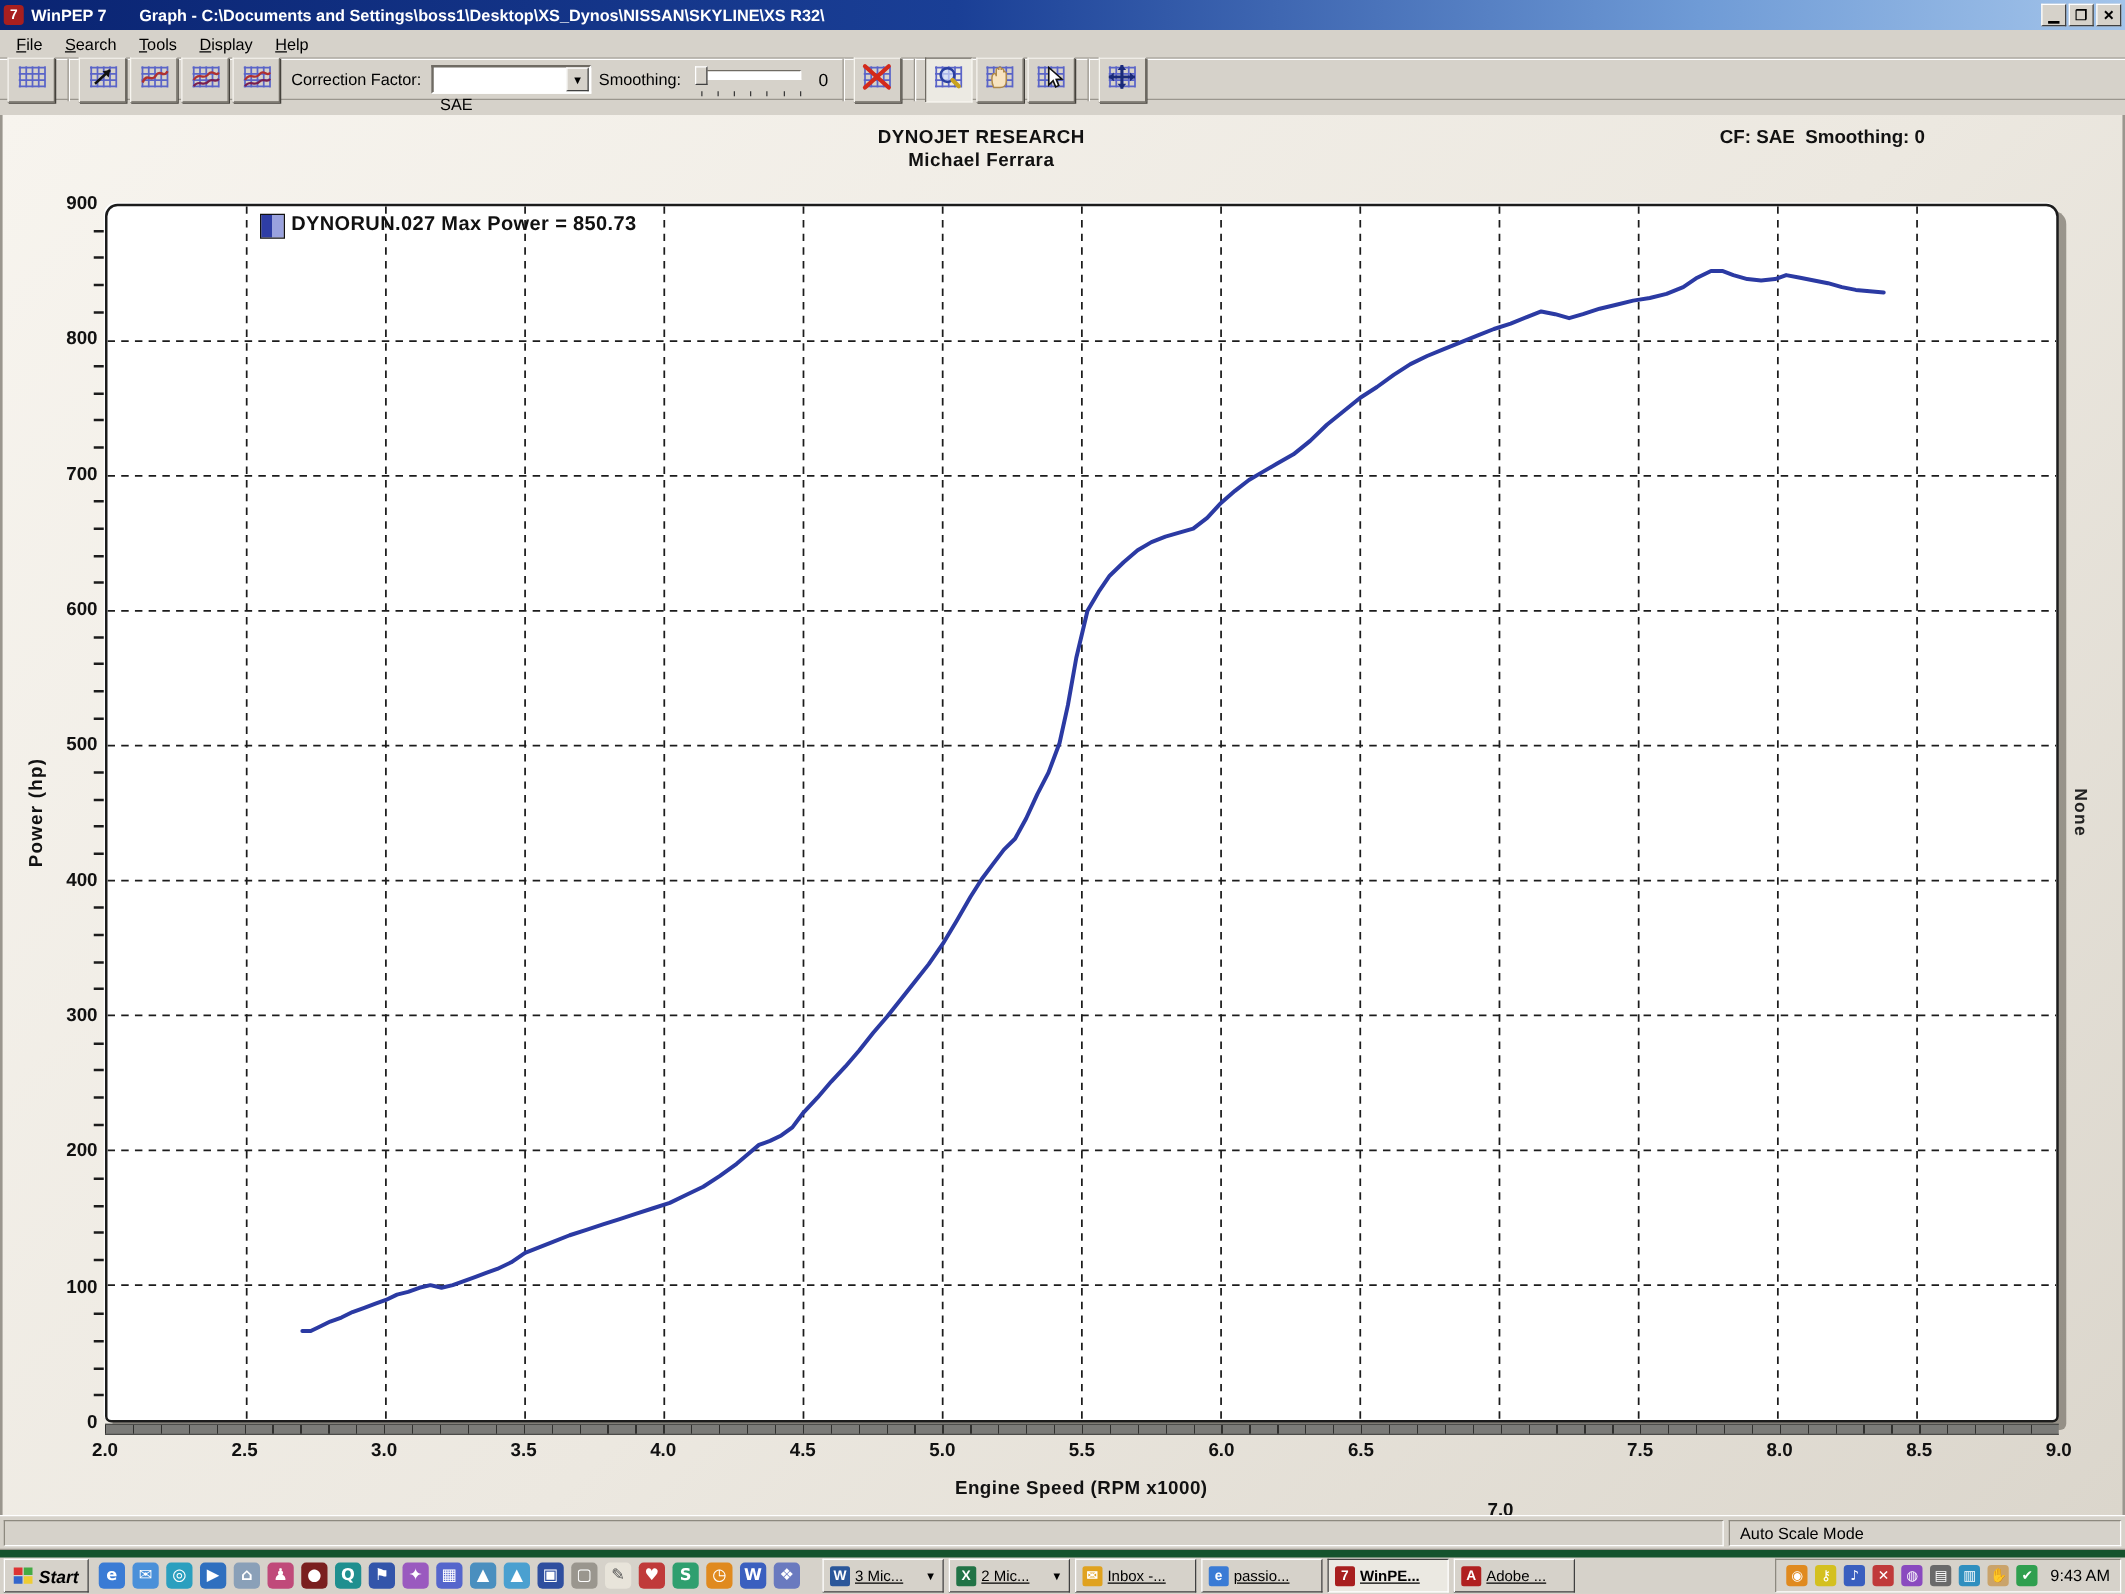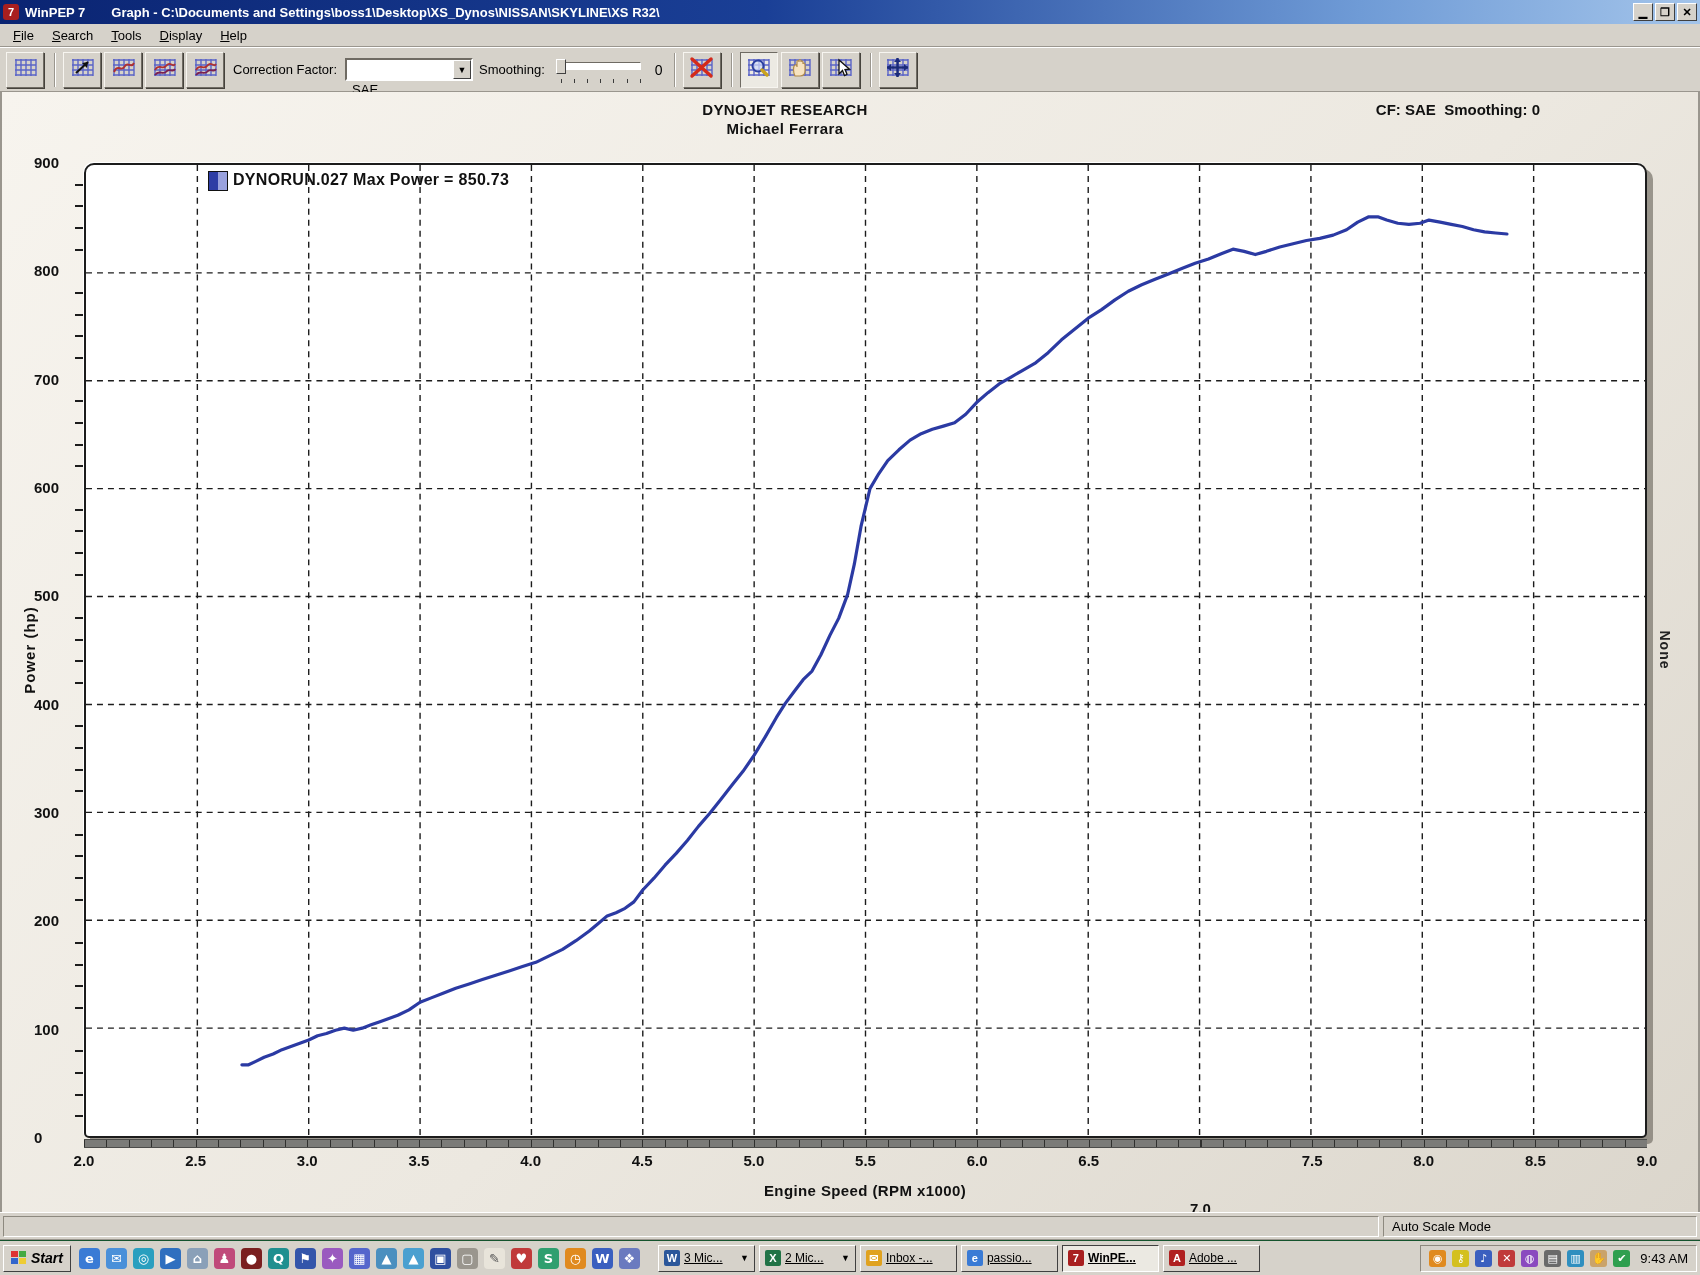--- a/index.html
+++ b/index.html
@@ -19,21 +19,21 @@
   .win-btn { width:20px; height:18px; background:#d6d2ca; color:#000; font-size:11px; font-weight:bold;
     display:flex; align-items:center; justify-content:center;
     border-top:1px solid #fff; border-left:1px solid #fff; border-right:1px solid #404040; border-bottom:1px solid #404040; }
 
   
   .menubar { position:absolute; top:24px; left:0; right:0; height:24px; background:#d6d2ca;
     display:flex; align-items:center; padding-left:4px; border-bottom:1px solid #fff; box-shadow:0 -1px 0 #9a968e inset; }
   .menu-item { font-size:13px; color:#000; padding:3px 9px; cursor:default; }
 
   
-  .toolbar { position:absolute; top:48px; left:0; right:0; height:44px; background:#d6d2ca;
+  .toolbar { position:absolute; top:48px; left:0; right:0; height:32px; background:#d6d2ca;
     display:flex; align-items:center; padding:0 6px; border-bottom:1px solid #9a968e; }
   .tb-btn { width:38px; height:36px; display:flex; align-items:center; justify-content:center; background:#d6d2ca;
     border-top:1px solid #f7f5f0; border-left:1px solid #f7f5f0; border-right:1px solid #6f6b63; border-bottom:1px solid #6f6b63;
     box-shadow:1px 1px 0 #45423c; margin-right:3px; }
   .tb-btn.pressed { background:#eceae3;
     border-top:1px solid #6f6b63; border-left:1px solid #6f6b63; border-right:1px solid #f7f5f0; border-bottom:1px solid #f7f5f0;
     box-shadow:none; }
   .tb-sep { width:2px; height:34px; margin:0 7px; border-left:1px solid #9a968e; border-right:1px solid #fff; }
   .tb-label { font-size:13px; color:#000; margin:0 8px 0 6px; }
   .tb-select { width:128px; height:23px; background:#fff; display:flex; align-items:center;
@@ -68,21 +68,21 @@
   .legend { position:absolute; left:122px; top:6px; display:flex; align-items:flex-start; }
   .legend .swatch { width:20px; height:20px; border:1px solid #111;
     background:linear-gradient(90deg,#2e3da5 0 50%,#9aa2de 50% 100%); margin-right:5px; }
   .legend .label { font-size:16px; font-weight:bold; color:#111; letter-spacing:.3px; }
 
   .watermark { position:absolute; right:152px; bottom:16px; display:flex; flex-direction:column; align-items:flex-start; }
   .watermark .word { font-size:76px; font-weight:bold; color:#8d8d8d; letter-spacing:-3px; line-height:.8;
     transform:scaleY(.92); }
   .watermark .tag { font-size:16px; font-weight:bold; color:#b3b3b3; letter-spacing:1.4px; margin-top:2px; }
 
-  .ytick-label { position:absolute; width:44px; font-size:15px; font-weight:bold; color:#111; }
+  .ytick-label { position:absolute; width:44px; text-align:right; font-size:15px; font-weight:bold; color:#111; }
   .ytick-minor { position:absolute; width:8px; height:2px; background:#1c1c1c; }
   .xaxis-bar { position:absolute; left:82px; top:1047px; width:1563px; height:9px; background:#7b7b78;
     border-top:1px solid #4c4c4a; border-bottom:1px solid #4c4c4a;
     background-image:repeating-linear-gradient(90deg,#30302e 0 1px,transparent 1px 22.33px); }
   .xtick-label { position:absolute; top:1060px; width:56px; text-align:center; font-size:15px; font-weight:bold; color:#111; }
   .xaxis-title { position:absolute; top:1090px; left:863px; transform:translateX(-50%);
     font-size:15px; font-weight:bold; letter-spacing:.4px; color:#111; }
   .yaxis-title { position:absolute; left:27px; top:558px; transform:translate(-50%,-50%) rotate(-90deg);
     font-size:15px; font-weight:bold; letter-spacing:1px; color:#111; white-space:nowrap; }
   .right-label { position:absolute; left:1663px; top:558px; transform:translate(-50%,-50%) rotate(90deg);
@@ -91,21 +91,21 @@
   
   .statusbar { position:absolute; top:1212px; left:0; right:0; height:28px; background:#d6d2ca;
     display:flex; align-items:center; padding:0 3px; gap:4px; border-top:1px solid #fff; }
   .status-cell { height:21px; border-top:1px solid #8d897f; border-left:1px solid #8d897f;
     border-right:1px solid #fff; border-bottom:1px solid #fff; display:flex; align-items:center; }
   .status-cell.left { flex:1; }
   .status-cell.right { width:314px; font-size:13px; color:#000; padding-left:8px; }
 
   
   .taskbar { position:absolute; top:1240px; left:0; right:0; height:35px; background:#d6d2ca;
-    border-top:1px solid #14532d; box-shadow:0 -1px 0 #9a968e; display:flex; align-items:center; padding:0 3px; }
+    border-top:6px solid #14532d; box-shadow:0 -1px 0 #9a968e; display:flex; align-items:center; padding:0 3px; }
   .start-btn { height:27px; display:flex; align-items:center; gap:4px; padding:0 7px; background:#d6d2ca;
     border-top:1px solid #fff; border-left:1px solid #fff; border-right:1px solid #404040; border-bottom:1px solid #404040;
     font-weight:bold; font-size:14px; font-style:italic; }
   .start-flag { width:16px; height:14px; display:grid; grid-template-columns:7px 7px; grid-template-rows:6px 6px; gap:1px; }
   .start-flag i:nth-child(1){background:#d33;} .start-flag i:nth-child(2){background:#4a4;}
   .start-flag i:nth-child(3){background:#36c;} .start-flag i:nth-child(4){background:#ec3;}
   .ql-zone { display:flex; align-items:center; gap:6px; padding:0 8px; }
   .ql-icon { width:21px; height:21px; border-radius:4px; display:flex; align-items:center; justify-content:center;
     color:#fff; font-size:13px; font-weight:bold; font-family:"DejaVu Sans", sans-serif; }
   .task-zone { display:flex; align-items:center; gap:4px; margin-left:10px; }

